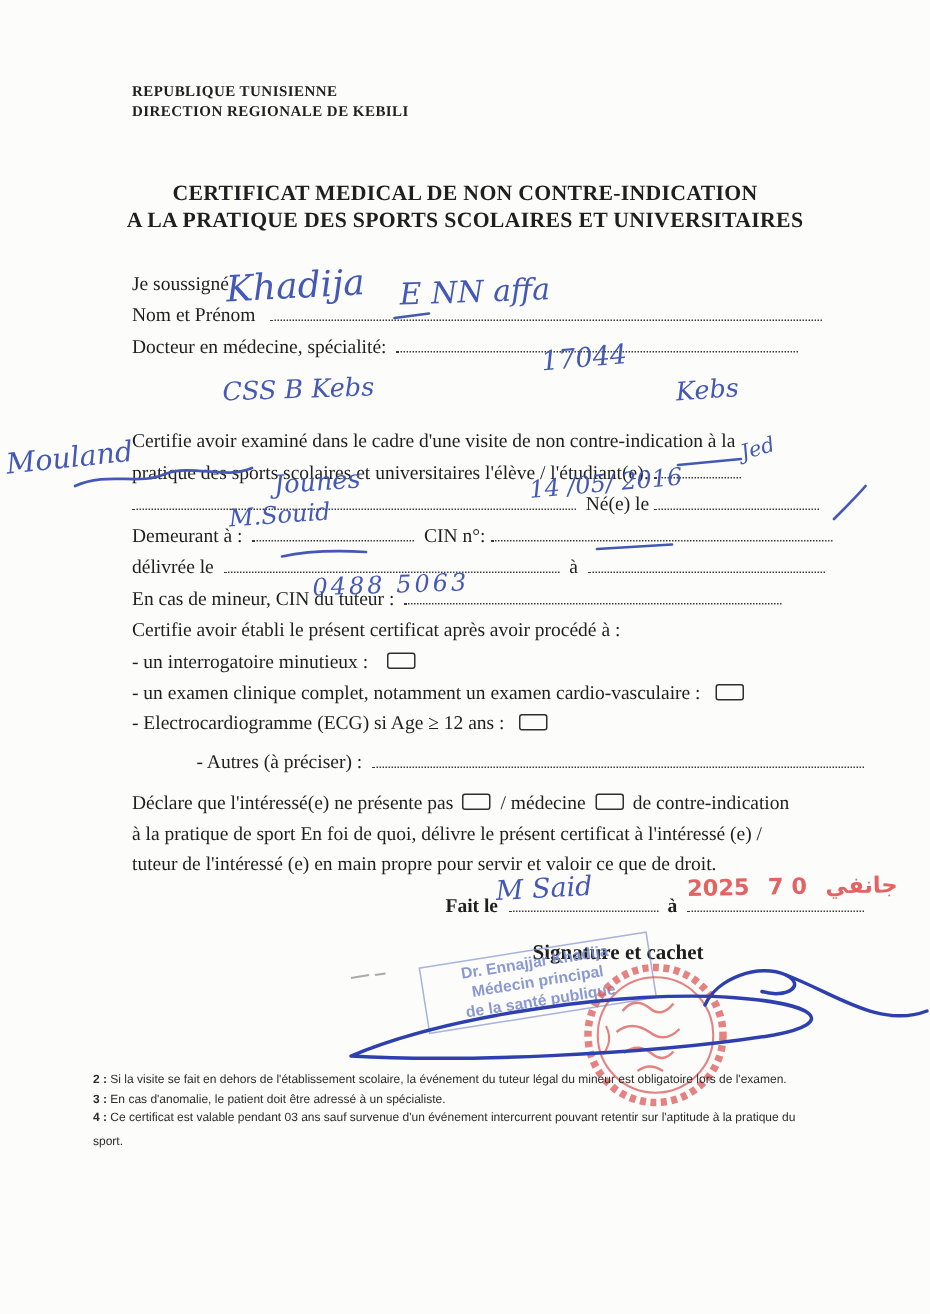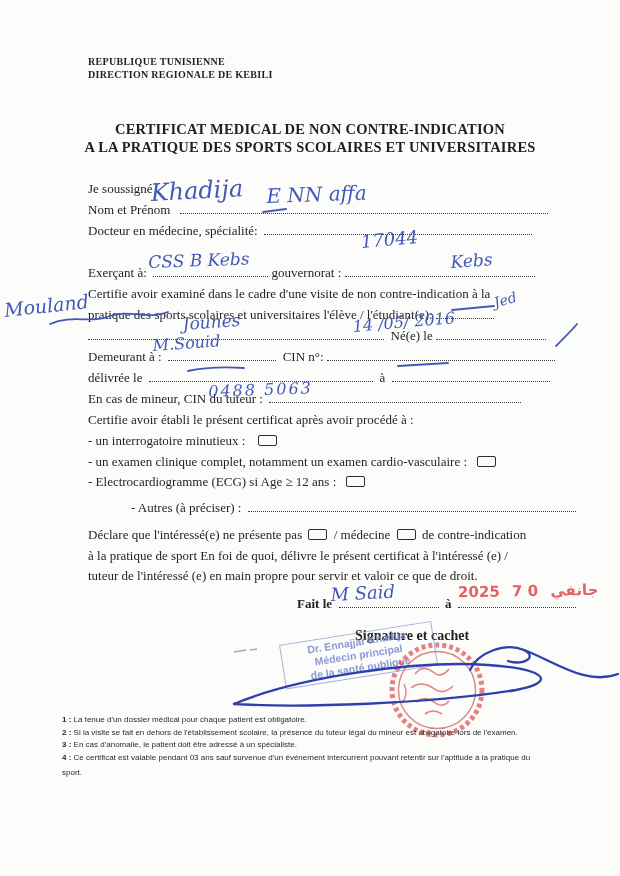--- a/index.html
+++ b/index.html
@@ -60,26 +60,20 @@
     <span>Nom et Prénom</span>&nbsp;&nbsp;
     <span class="dots" style="width:368px;"></span>
   </div>
 
   <div class="line" style="top:223px;">
     <span>Docteur en médecine, spécialité:</span>&nbsp;
     <span class="dots" style="width:268px;"></span>
   </div>
 
 
-  <div class="line" style="top:265px;">
-    <span>Exerçant à:</span>&nbsp;
-    <span class="dots" style="width:115px;"></span>
-    <span>gouvernorat :</span>
-    <span class="dots" style="width:190px;"></span>
-  </div>
 
   <div class="line" style="top:286px;">
     <span>Certifie avoir examiné dans le cadre d'une visite de non contre-indication à la</span>
   </div>
 
   <div class="line" style="top:307px;">
     <span>pratique des sports scolaires et universitaires  l'élève / l'étudiant(e):</span>
     <span class="dots" style="width:58px;"></span>
   </div>
 
@@ -211,20 +205,19 @@
     </g>
 
     <g stroke="#2e3fae" stroke-width="2.3" fill="none" stroke-linecap="round">
       <path d="M234,704 C300,676 420,660 488,665 C546,669 558,682 516,690 C430,704 300,708 234,704"></path>
       <path d="M470,670 C478,652 506,642 524,650 C538,657 524,666 508,661"></path>
       <path d="M524,650 C556,662 586,686 618,674"></path>
     </g>
   </svg>
 
   <div id="footnotes">
-    <div><span class="num">1 :</span> <span>La tenue d'un dossier médical pour chaque patient est obligatoire.</span></div>
-    <div><span class="num">2 :</span> <span>Si la visite se fait en dehors de l'établissement scolaire, la présence du tuteur légal du mineur est obligatoire lors de l'examen.</span></div>
+    <div><span class="num">2 :</span> <span>Si la visite se fait en dehors de l'établissement scolaire, la événement du tuteur légal du mineur est obligatoire lors de l'examen.</span></div>
     <div><span class="num">3 :</span> <span>En cas d'anomalie, le patient doit être adressé à un spécialiste.</span></div>
     <div><span class="num">4 :</span> <span>Ce certificat est valable pendant 03 ans sauf survenue d'un événement intercurrent pouvant retentir sur l'aptitude à la pratique du</span></div>
     <div class="cont"><span>sport.</span></div>
   </div>
 
 </div>
 
 </body></html>

